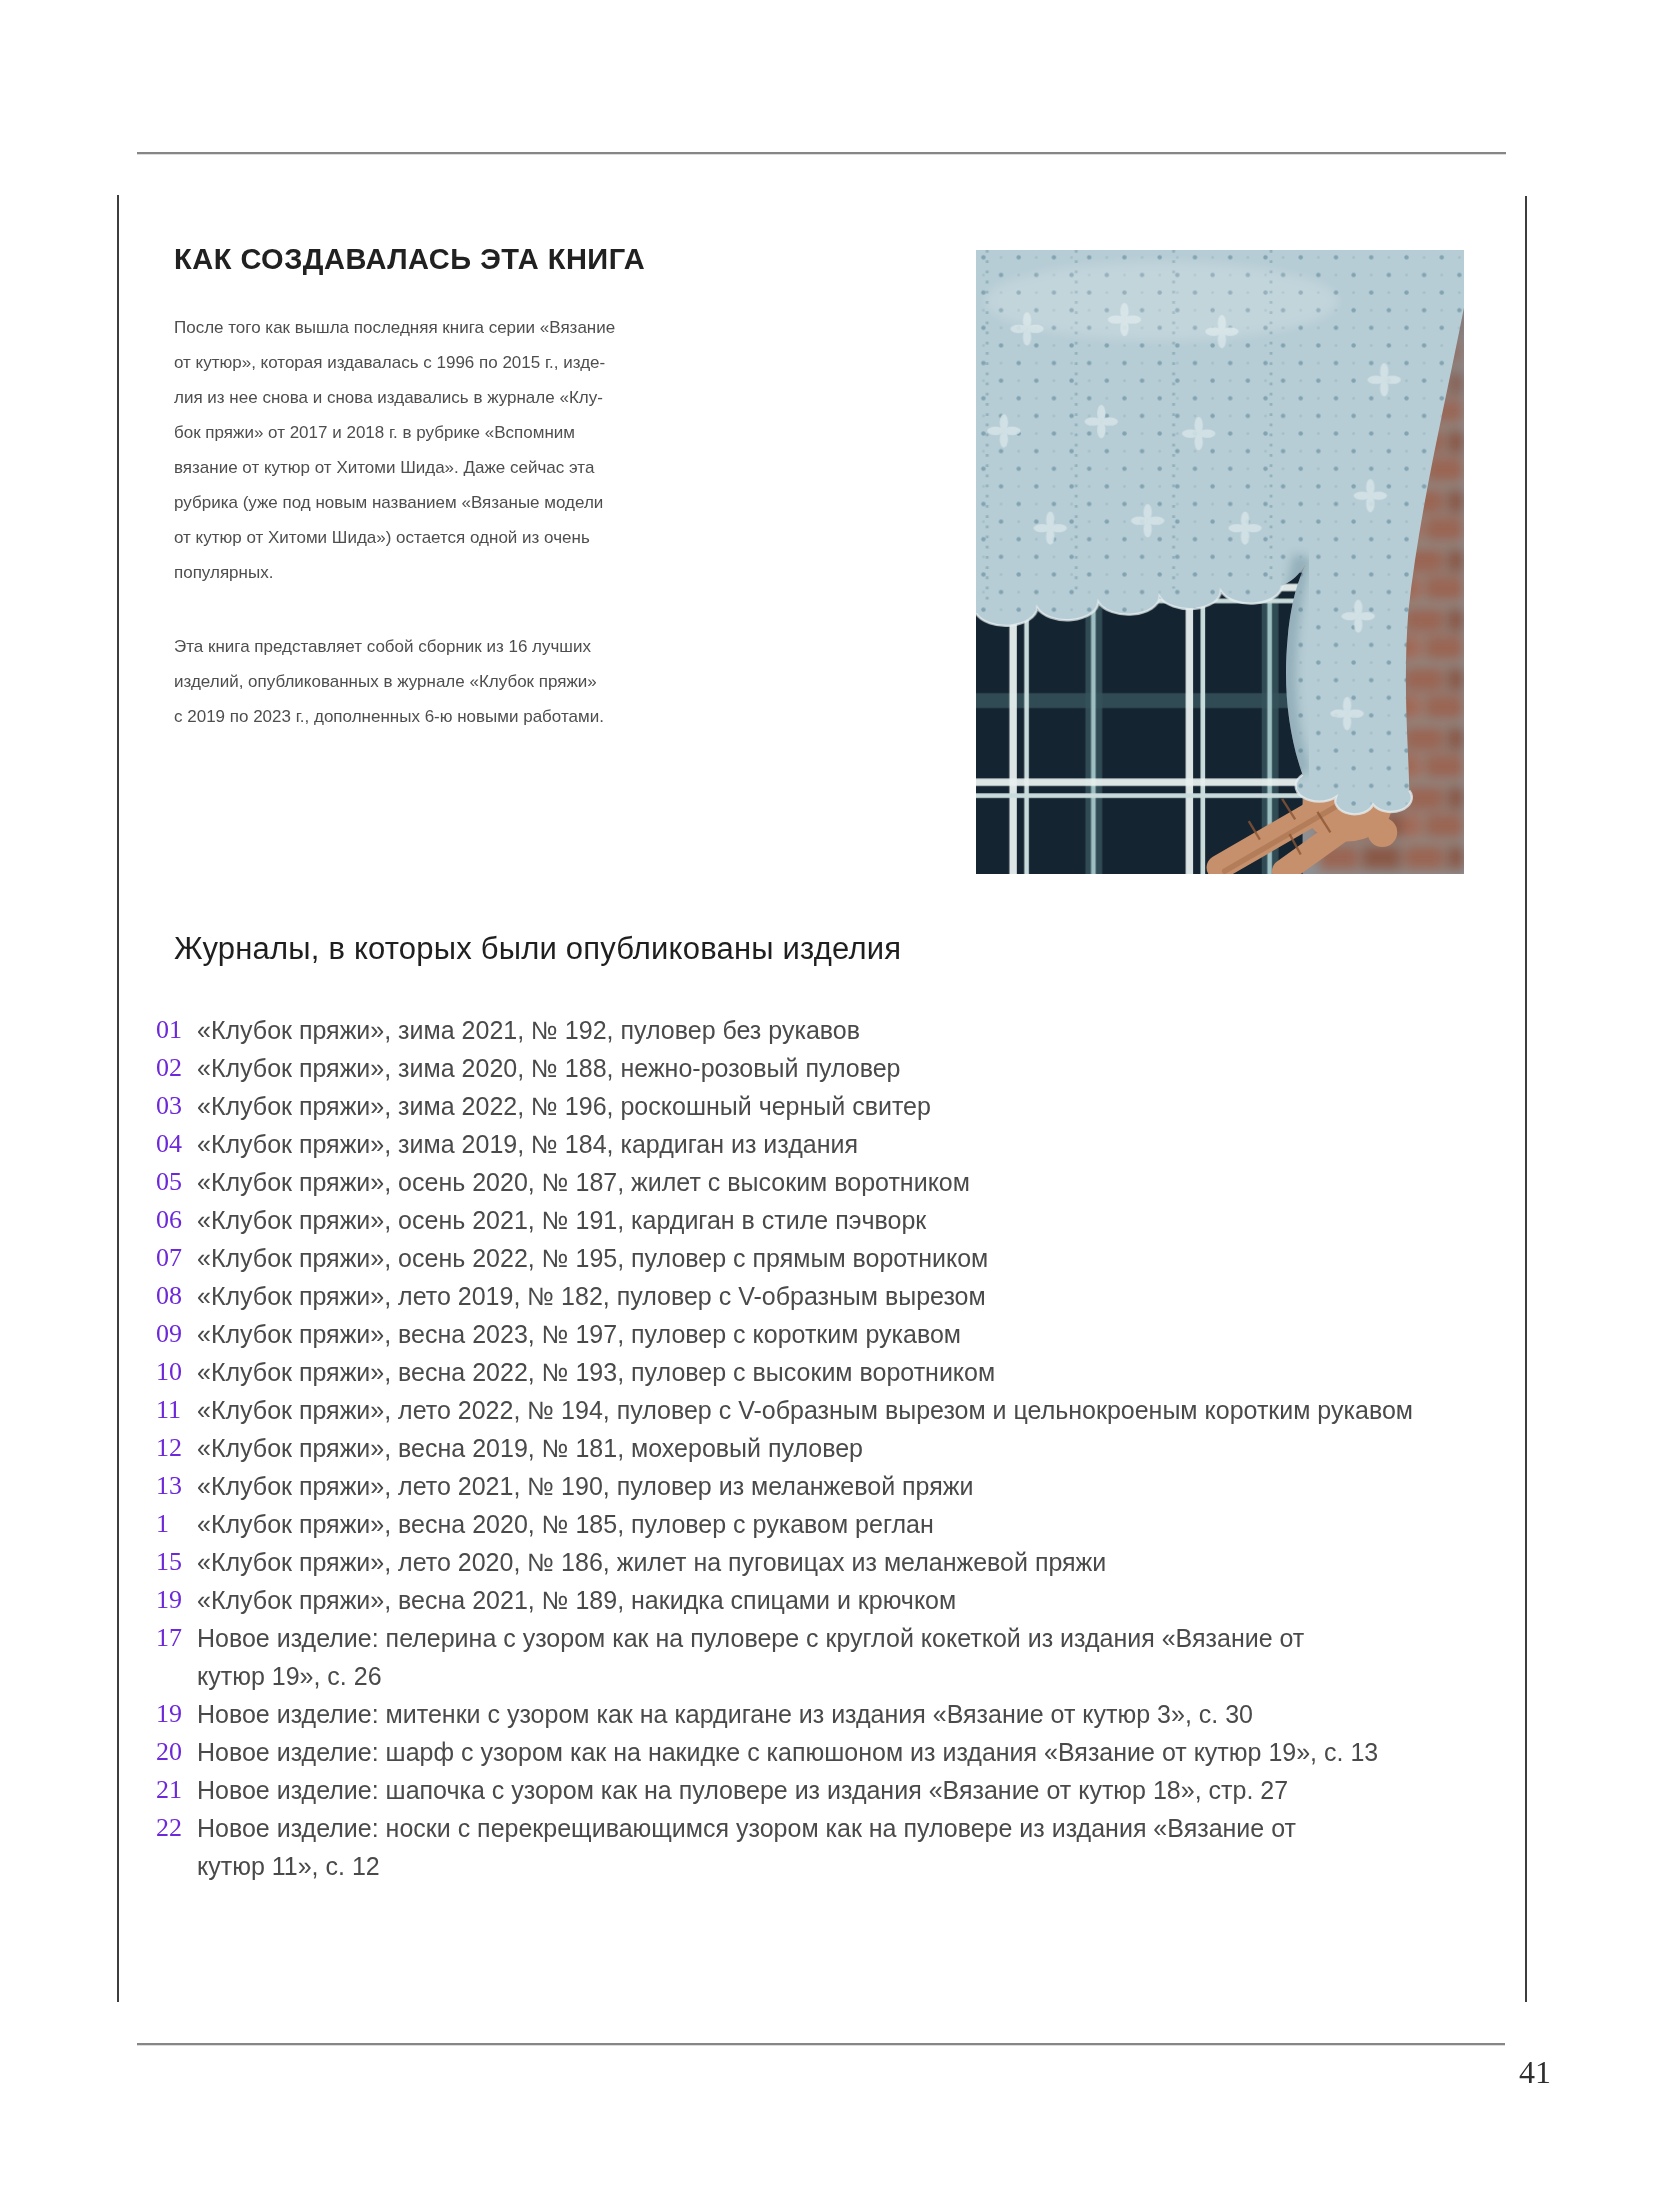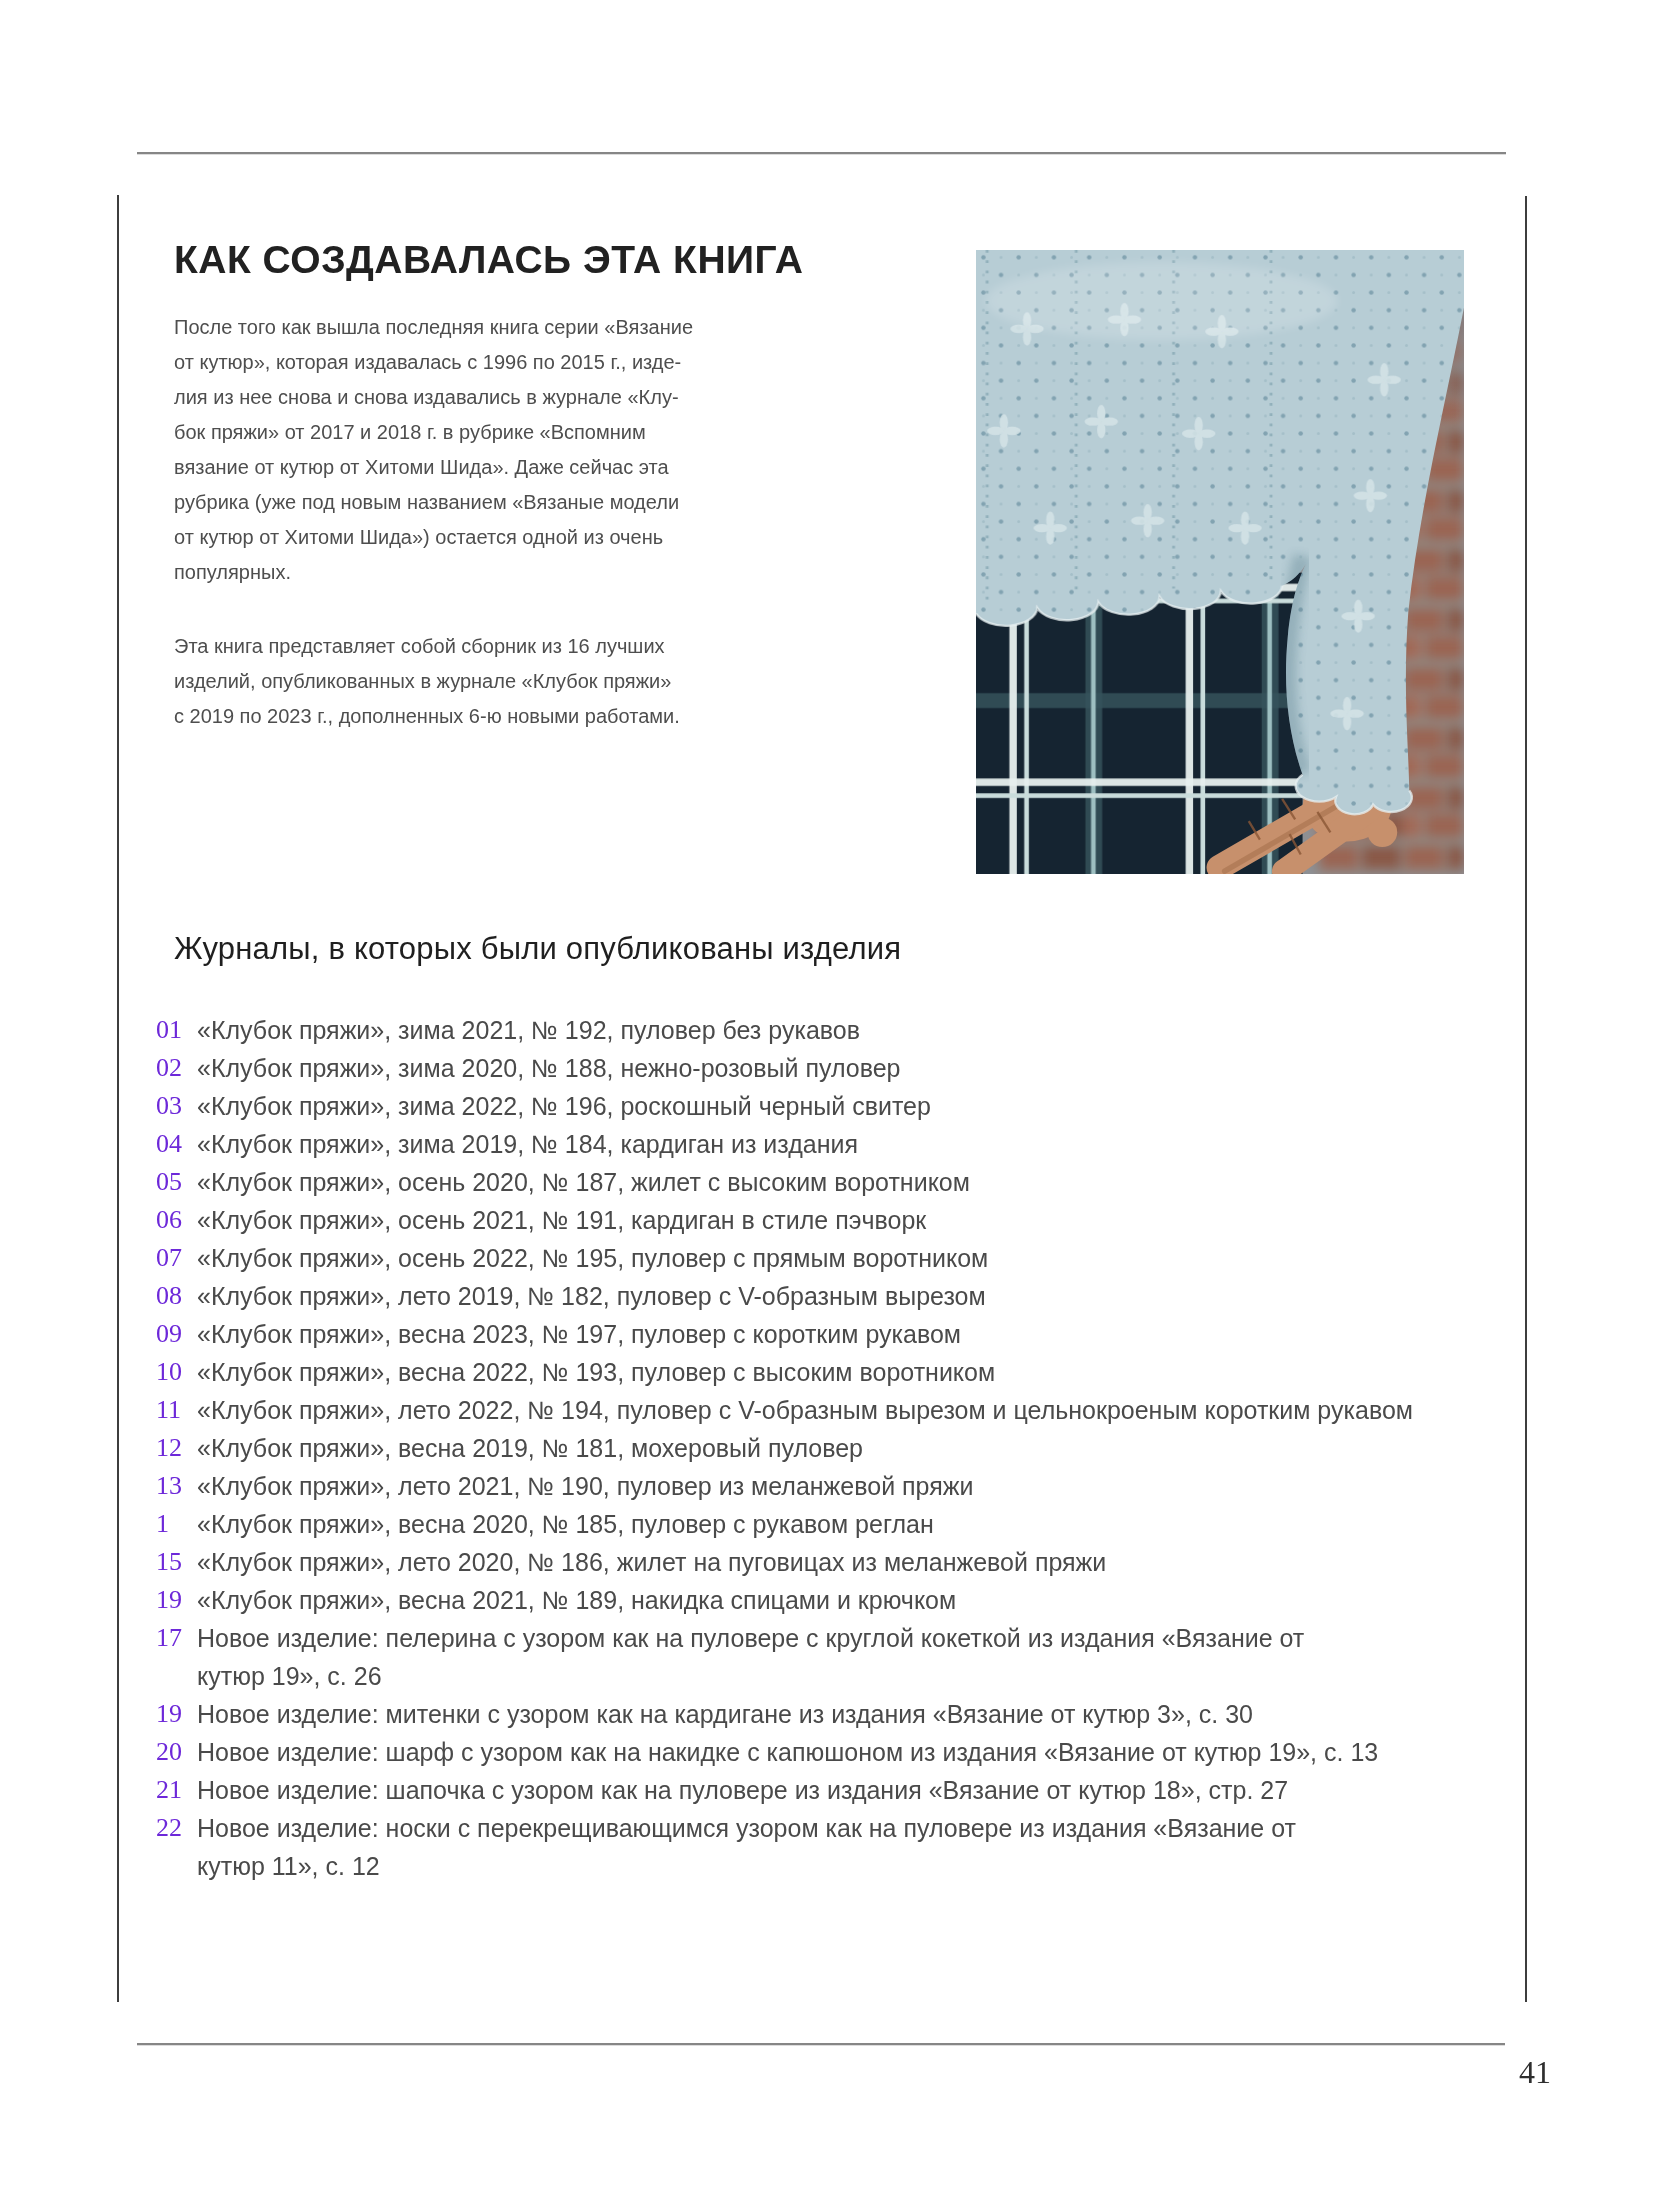--- a/index.html
+++ b/index.html
@@ -8,24 +8,24 @@
     font-family:"Liberation Sans","DejaVu Sans",sans-serif;overflow:hidden;
   }
   .hrule{position:absolute;height:1.9px;background:#868686;box-shadow:0 0.9px 0 #d9d9d9;}
   .hrule.top{left:137px;top:152px;width:1369px;}
   .hrule.bottom{left:137px;top:2043px;width:1368px;}
   .vrule{position:absolute;width:1.9px;background:#3d3d3d;}
   .vrule.left{left:117px;top:195px;height:1807px;}
   .vrule.right{left:1525px;top:196px;height:1806px;}
   h1.article-title{
     position:absolute;left:174px;top:237px;margin:0;
-    font-size:39px;line-height:45px;font-weight:bold;color:#212121;letter-spacing:0.5px;
+    font-size:29px;line-height:45px;font-weight:bold;color:#212121;letter-spacing:0.5px;
   }
   .intro{position:absolute;left:174px;top:310px;width:798px;color:#4e4e4e;}
-  .intro p{margin:0;font-size:20px;line-height:35px;}
+  .intro p{margin:0;font-size:17px;line-height:35px;}
   .intro p + p{margin-top:39px;}
   .tline{display:block;white-space:nowrap;}
   figure.photo{position:absolute;left:976px;top:250px;width:488px;height:624px;margin:0;}
   figure.photo svg{display:block;width:488px;height:624px;}
   h2.journal-heading{
     position:absolute;left:174px;top:930px;margin:0;
     font-size:31px;line-height:37px;font-weight:normal;color:#1f1f1f;letter-spacing:0.2px;
   }
   ol.journal-list{
     position:absolute;left:156px;top:1011px;width:1382px;margin:0;padding:0;

